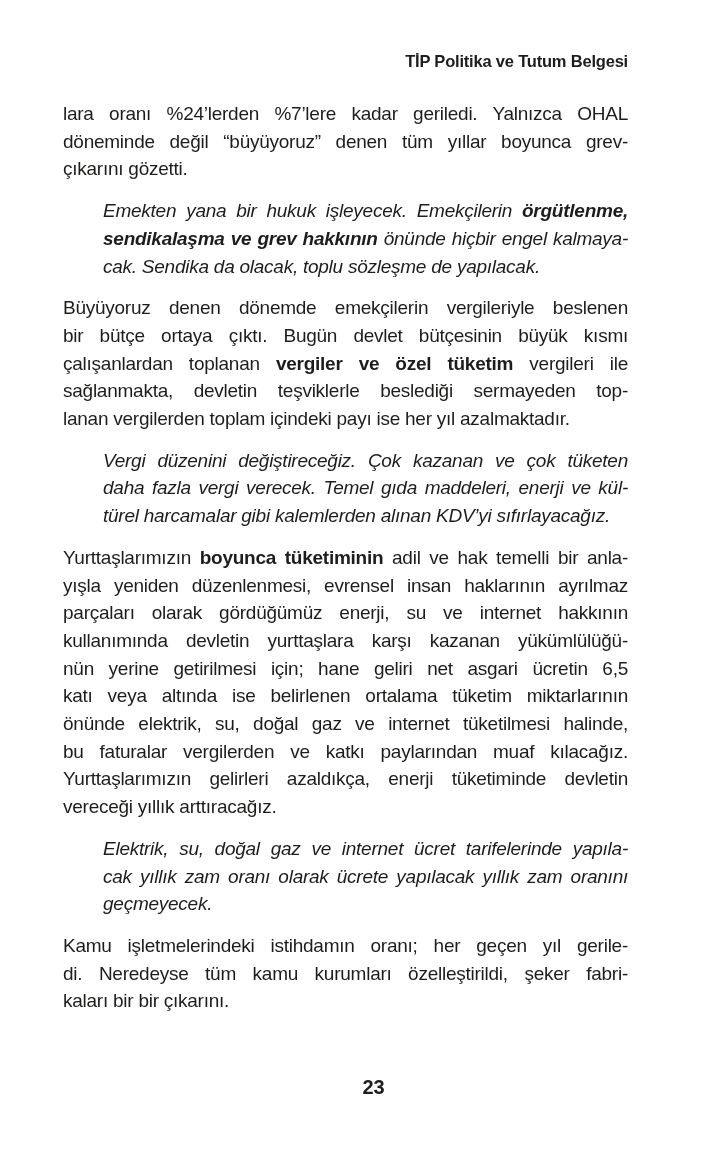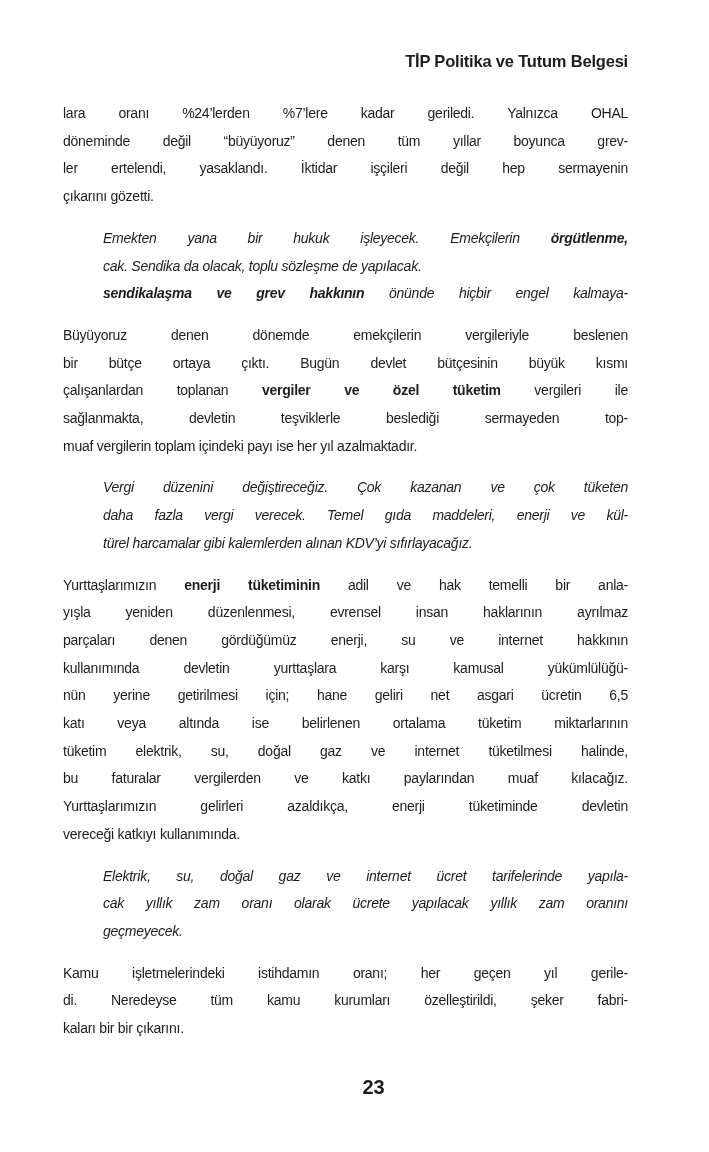--- a/index.html
+++ b/index.html
@@ -30,21 +30,21 @@
     font-weight: 700;
     letter-spacing: -0.2px;
   }
   .content {
     position: absolute;
     top: 100px;
     left: 63px;
     right: 81px;
   }
   .para {
-    font-size: 14px;
+    font-size: 19px;
     line-height: 27.7px;
     letter-spacing: -0.25px;
     margin: 0 0 14px 0;
     text-align: justify;
   }
   .para.italic { font-style: italic; margin-left: 40px; }
   .para.bold   { font-weight: 400; }
   .line { text-align: justify; }
   .line.j { text-align-last: justify; }
   .b { font-weight: 700; }
@@ -62,51 +62,50 @@
 </head>
 <body style="color: rgb(29, 29, 27); background: rgb(255, 255, 255);">
 
 <div class="page">
   <div class="page-header">TİP Politika ve Tutum Belgesi</div>
 
   <main class="content">
       <div class="para regular">
         <div class="line j"><span>lara oranı %24’lerden %7’lere kadar geriledi. Yalnızca OHAL</span></div>
         <div class="line j"><span>döneminde değil “büyüyoruz” denen tüm yıllar boyunca grev-</span></div>
-        <div class="line j"><span>ler ertelendi, yasaklandı. İktidar işçileri değil hep sermayenin</span></div>
         <div class="line"><span>çıkarını gözetti.</span></div>
       </div>
       <div class="para italic">
         <div class="line j"><span>Emekten yana bir hukuk işleyecek. Emekçilerin </span><span class="b">örgütlenme,</span></div>
+        <div class="line j"><span class="b">sendikalaşma ve grev hakkının</span><span> önünde hiçbir engel kalmaya-</span></div>
         <div class="line"><span>cak. Sendika da olacak, toplu sözleşme de yapılacak.</span></div>
-        <div class="line j"><span class="b">sendikalaşma ve grev hakkının</span><span> önünde hiçbir engel kalmaya-</span></div>
       </div>
       <div class="para regular">
         <div class="line j"><span>Büyüyoruz denen dönemde emekçilerin vergileriyle beslenen</span></div>
         <div class="line j"><span>bir bütçe ortaya çıktı. Bugün devlet bütçesinin büyük kısmı</span></div>
         <div class="line j"><span>çalışanlardan toplanan </span><span class="b">vergiler ve özel tüketim</span><span> vergileri ile</span></div>
         <div class="line j"><span>sağlanmakta, devletin teşviklerle beslediği sermayeden top-</span></div>
-        <div class="line"><span>muaf vergilerin toplam içindeki payı ise her yıl azalmaktadır.</span></div>
+        <div class="line"><span>lanan vergilerden toplam içindeki payı ise her yıl azalmaktadır.</span></div>
       </div>
       <div class="para italic">
         <div class="line j"><span>Vergi düzenini değiştireceğiz. Çok kazanan ve çok tüketen</span></div>
         <div class="line j"><span>daha fazla vergi verecek. Temel gıda maddeleri, enerji ve kül-</span></div>
         <div class="line"><span>türel harcamalar gibi kalemlerden alınan KDV’yi sıfırlayacağız.</span></div>
       </div>
       <div class="para regular">
-        <div class="line j"><span>Yurttaşlarımızın </span><span class="b">enerji tüketiminin</span><span> adil ve hak temelli bir anla-</span></div>
+        <div class="line j"><span>Yurttaşlarımızın </span><span class="b">boyunca tüketiminin</span><span> adil ve hak temelli bir anla-</span></div>
         <div class="line j"><span>yışla yeniden düzenlenmesi, evrensel insan haklarının ayrılmaz</span></div>
-        <div class="line j"><span>parçaları denen gördüğümüz enerji, su ve internet hakkının</span></div>
-        <div class="line j"><span>kullanımında devletin yurttaşlara karşı kamusal yükümlülüğü-</span></div>
+        <div class="line j"><span>parçaları olarak gördüğümüz enerji, su ve internet hakkının</span></div>
+        <div class="line j"><span>kullanımında devletin yurttaşlara karşı kazanan yükümlülüğü-</span></div>
         <div class="line j"><span>nün yerine getirilmesi için; hane geliri net asgari ücretin 6,5</span></div>
         <div class="line j"><span>katı veya altında ise belirlenen ortalama tüketim miktarlarının</span></div>
-        <div class="line j"><span>tüketim elektrik, su, doğal gaz ve internet tüketilmesi halinde,</span></div>
+        <div class="line j"><span>önünde elektrik, su, doğal gaz ve internet tüketilmesi halinde,</span></div>
         <div class="line j"><span>bu faturalar vergilerden ve katkı paylarından muaf kılacağız.</span></div>
         <div class="line j"><span>Yurttaşlarımızın gelirleri azaldıkça, enerji tüketiminde devletin</span></div>
-        <div class="line"><span>vereceği katkıyı kullanımında.</span></div>
+        <div class="line"><span>vereceği yıllık arttıracağız.</span></div>
       </div>
       <div class="para italic">
         <div class="line j"><span>Elektrik, su, doğal gaz ve internet ücret tarifelerinde yapıla-</span></div>
         <div class="line j"><span>cak yıllık zam oranı olarak ücrete yapılacak yıllık zam oranını</span></div>
         <div class="line"><span>geçmeyecek.</span></div>
       </div>
       <div class="para bold">
         <div class="line j"><span>Kamu işletmelerindeki istihdamın oranı; her geçen yıl gerile-</span></div>
         <div class="line j"><span>di. Neredeyse tüm kamu kurumları özelleştirildi, şeker fabri-</span></div>
         <div class="line"><span>kaları bir bir çıkarını.</span></div>

